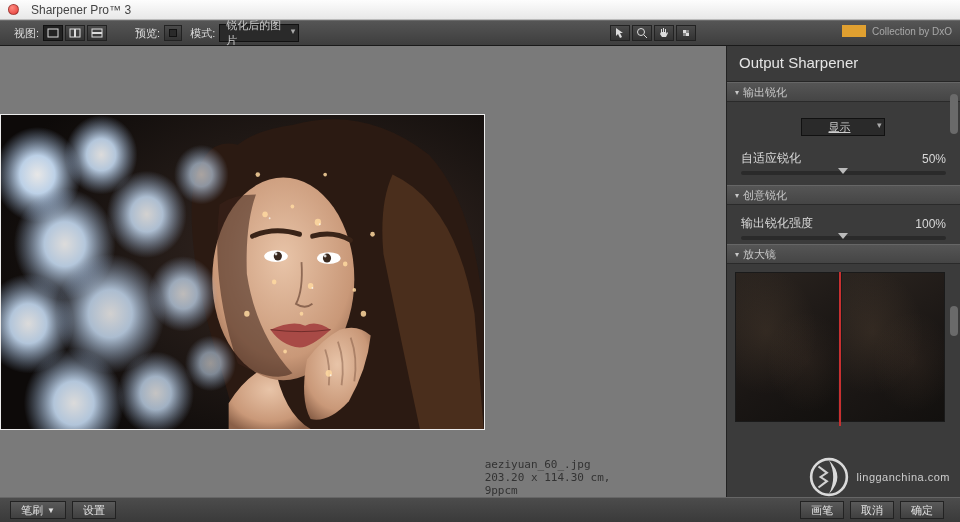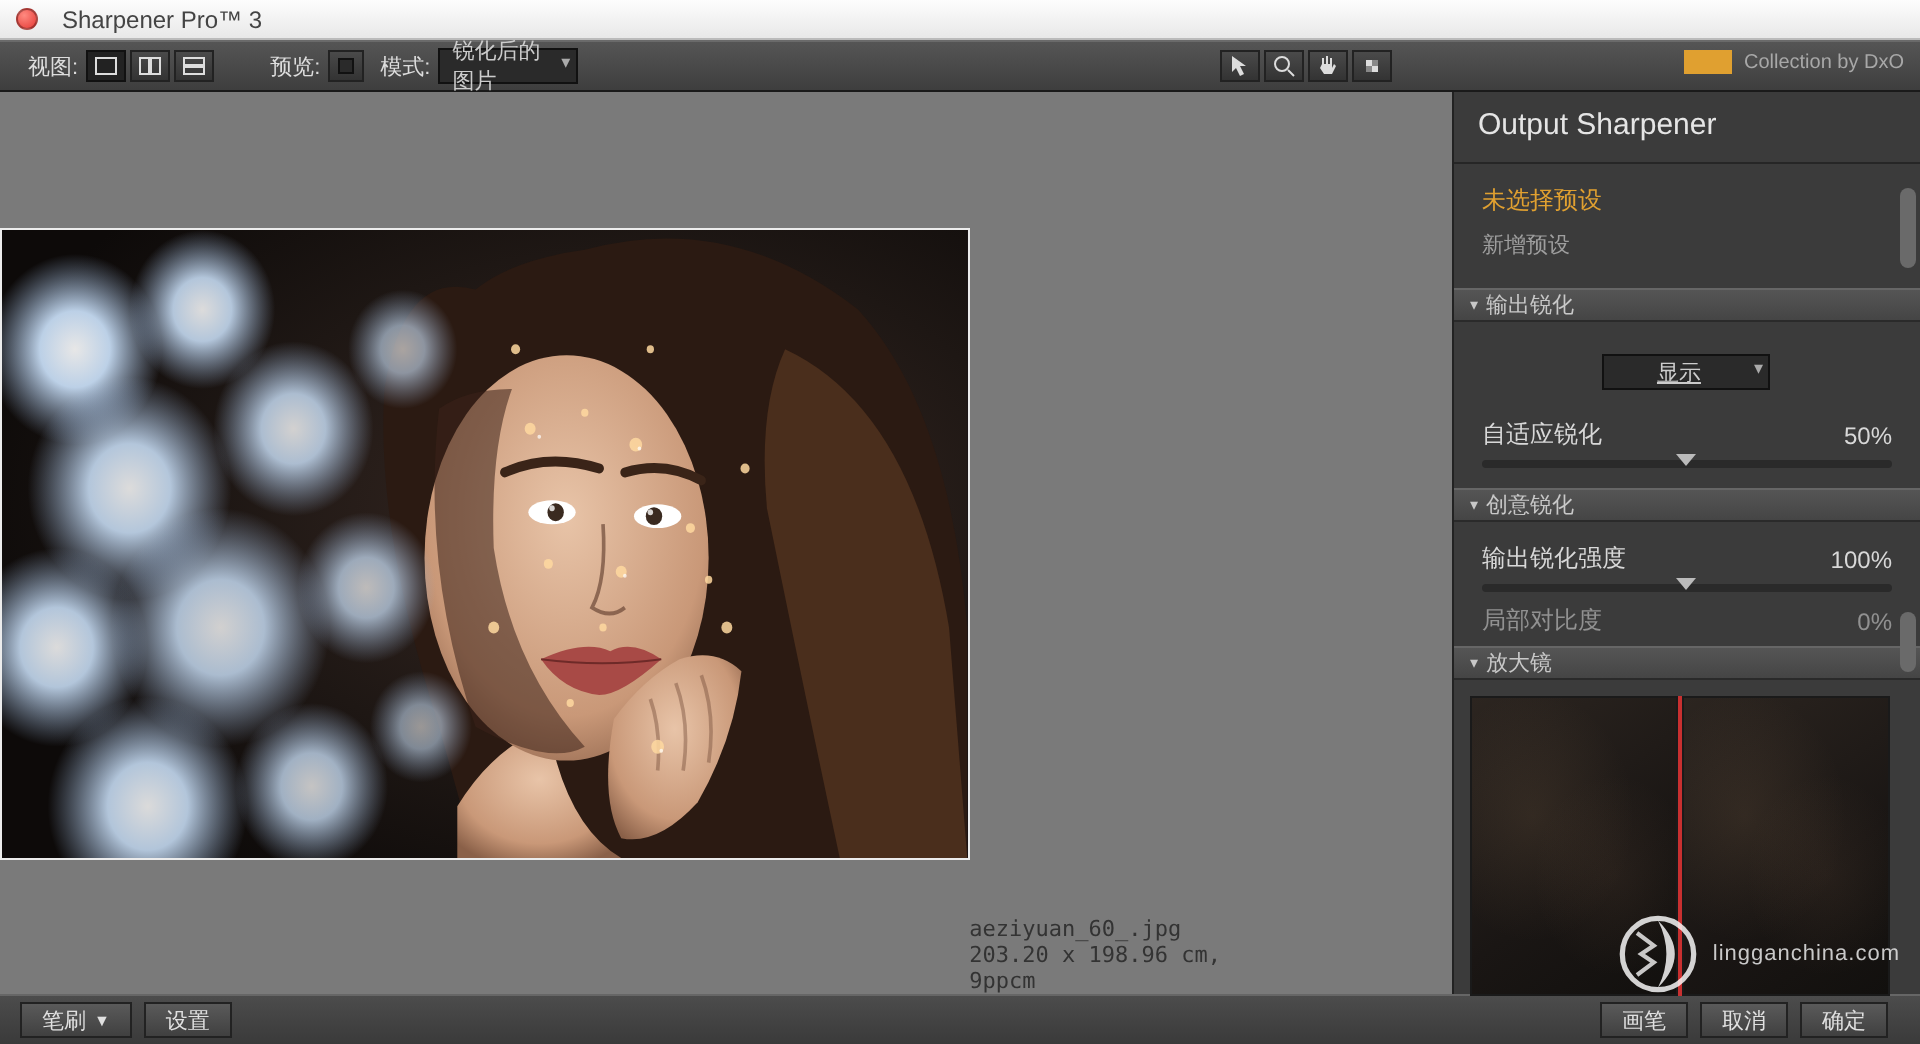--- a/index.html
+++ b/index.html
@@ -90,21 +90,21 @@
           <rect x="1" y="1" width="10" height="3.5" fill="none" stroke="#ddd"></rect>
           <rect x="1" y="5.5" width="10" height="3.5" fill="none" stroke="#ddd"></rect>
         </svg>
       </div>
   </div>
   <span class="tlabel" style="margin-left:28px">预览:</span>
   <div class="tico" style="width:18px">
       <div style="width:8px;height:8px;background:#2a2a2a;border:1px solid #111"></div>
     </div>
   <span class="tlabel" style="">模式:</span>
-  <div class="drop" style="width:70px">
+  <div class="drop" style="width:80px">
       <span>锐化后的图片</span>
     </div>
 
   <div class="tool-right">
     <div class="tico">
         <svg width="10" height="12">
           <path d="M1 1 L1 9 L3 7 L5 11 L7 10 L5 6 L8 6 Z" fill="#ddd"></path>
         </svg>
       </div>
     <div class="tico">
@@ -217,34 +217,30 @@
         <g fill="#fff" opacity=".7">
           <circle cx="295" cy="104" r="1"></circle>
             <circle cx="350" cy="110" r="1"></circle>
             <circle cx="342" cy="174" r="1"></circle>
             <circle cx="362" cy="262" r="1"></circle>
         </g>
       </svg>
     </div>
     <div class="fileinfo">
       <div>aeziyuan_60_.jpg</div>
-      <div>203.20 x 198.96 cm, 9ppcm</div>
+      <div>203.20 x 114.30 cm, 9ppcm</div>
     </div>
   </div>
 
   <div class="side">
     <div class="scroll-stub"></div>
     <div class="side-panel">
       <div class="side-title">Output Sharpener</div>
     </div>
 
-    <div class="section-body" style="padding-bottom:14px">
-      <div class="preset-sel">未选择预设</div>
-      <div class="preset-add">新增预设</div>
-    </div>
 
     <div class="section-head">
       <span class="tri">▾</span>
       <span>输出锐化</span>
     </div>
     <div class="section-body">
       <div class="ctrl-row">
         <div class="drop" style="width:84px;justify-content:center">
             <span>显示</span>
           </div>
@@ -263,24 +259,20 @@
       <span>创意锐化</span>
     </div>
     <div class="section-body" style="padding-bottom:4px">
       <div class="slider-row">
         <span>输出锐化强度</span>
         <span>100%</span>
       </div>
       <div class="slider-track">
           <div class="slider-thumb" style="left:calc(50% - 5px)"></div>
         </div>
-      <div class="slider-row" style="margin-top:6px;opacity:.55">
-        <span>局部对比度</span>
-        <span>0%</span>
-      </div>
     </div>
 
     <div class="section-head">
       <span class="tri">▾</span>
       <span>放大镜</span>
     </div>
     <div class="magnifier">
       <div class="mag-img"></div>
       <div class="mag-split"></div>
       <div class="mag-img"></div>

